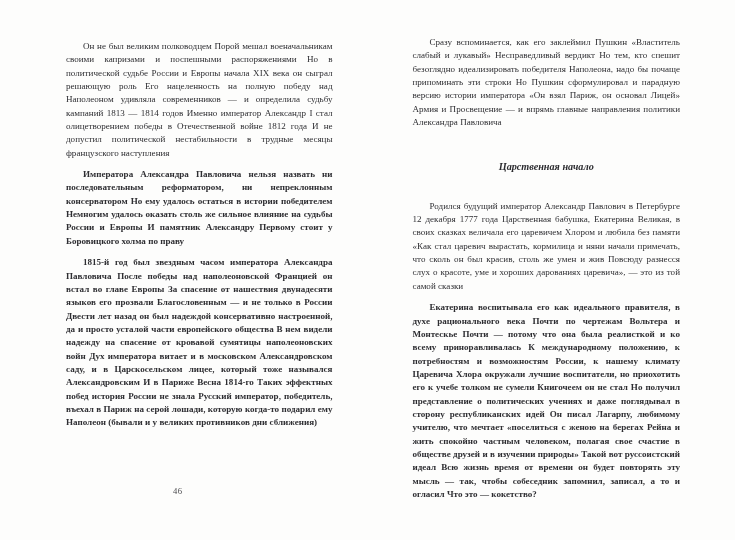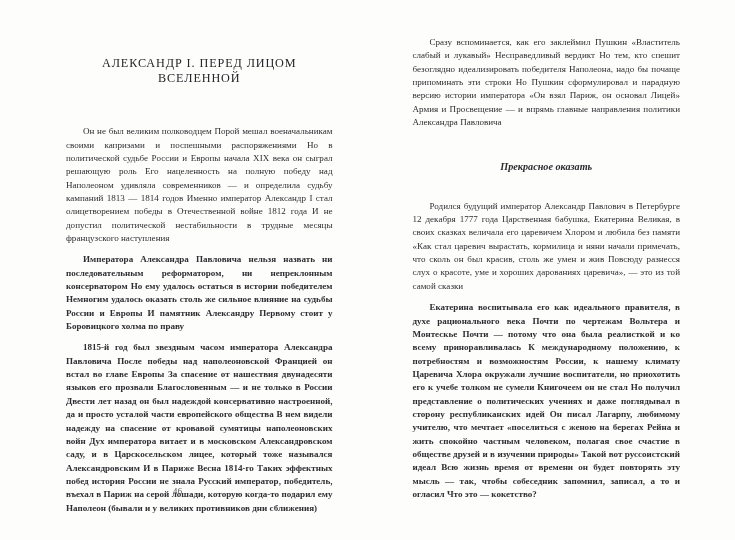--- a/index.html
+++ b/index.html
@@ -83,35 +83,34 @@
   }
   .page-left .folio  { transform: translateX(-6px); }
   .page-right .folio { transform: translateX(-11px); }
 </style>
 </head>
 <body>
 
 <div class="spread">
 
   <div class="page page-left">
-    <h1 class="chapter-title">АЛЕКСАНДР I. ПЕРЕД ЛИЦОМ ВСЕЛЕННОЙ</h1>
     <div class="title-spacer"></div>
     <div class="col-body">
       <p class="para">Он не был великим полководцем  Порой мешал военачальникам своими капризами и поспешными распоряжениями  Но в политической судьбе России и Европы начала XIX века он сыграл решающую роль  Его нацеленность на полную победу над Наполеоном удивляла современников — и определила судьбу кампаний 1813 —  1814 годов  Именно император Александр I стал олицетворением победы в Отечественной войне 1812 года  И не допустил политической нестабильности в трудные месяцы французского наступления</p>
       <p class="para">Императора Александра Павловича нельзя назвать ни последовательным реформатором, ни непреклонным консерватором  Но ему удалось остаться в истории победителем  Немногим удалось оказать столь же сильное влияние на судьбы России и Европы  И памятник Александру Первому стоит у Боровицкого холма по праву</p>
       <p class="para">1815-й год был звездным часом императора Александра Павловича  После победы над наполеоновской Францией он встал во главе Европы  За спасение от нашествия двунадесяти языков его прозвали Благословенным — и не только в России  Двести лет назад он был надеждой консервативно настроенной, да и просто усталой части европейского общества  В нем видели надежду на спасение от кровавой сумятицы наполеоновских войн  Дух императора витает и в московском Александровском саду, и в Царскосельском лицее, который тоже назывался Александровским  И в Париже  Весна 1814-го    Таких эффектных побед история России не знала  Русский император, победитель, въехал в Париж на серой лошади, которую когда-то подарил ему Наполеон (бывали и у великих противников дни сближения)</p>
     </div>
     <div class="folio">46</div>
   </div>
 
   <div class="page page-right">
     <div class="right-top-spacer"></div>
     <div class="col-body">
       <p class="para">Сразу вспоминается, как его заклеймил Пушкин  «Властитель слабый и лукавый»  Несправедливый вердикт  Но тем, кто спешит безоглядно идеализировать победителя Наполеона, надо бы почаще припоминать эти строки  Но Пушкин сформулировал и парадную версию истории императора  «Он взял Париж, он основал Лицей»  Армия и Просвещение — и впрямь главные направления политики Александра Павловича</p>
     </div>
-    <h2 class="subhead">Прекрасное оказать</h2>
+    <h2 class="subhead">Царственная начало</h2>
     <div class="col-body">
       <p class="para">Родился будущий император Александр Павлович в Петербурге 12 декабря 1777 года  Царственная бабушка, Екатерина Великая, в своих сказках величала его царевичем Хлором и любила без памяти  «Как стал царевич вырастать, кормилица и няни начали примечать, что сколь он был красив, столь же умен и жив  Повсюду разнесся слух о красоте, уме и хороших дарованиях царевича», — это из той самой сказки</p>
       <p class="para">Екатерина воспитывала его как идеального правителя, в духе рационального века  Почти по чертежам Вольтера и Монтескье  Почти — потому что она была реалисткой и ко всему приноравливалась  К международному положению, к потребностям и возможностям России, к нашему климату   Царевича Хлора окружали лучшие воспитатели, но приохотить его к учебе толком не сумели  Книгочеем он не стал  Но получил представление о политических учениях и даже поглядывал в сторону республиканских идей  Он писал Лагарпу, любимому учителю, что мечтает «поселиться с женою на берегах Рейна и жить спокойно частным человеком, полагая свое счастие в обществе друзей и в изучении природы»  Такой вот руссоистский идеал  Всю жизнь время от времени он будет повторять эту мысль — так, чтобы собеседник запомнил, записал, а то и огласил  Что это — кокетство?</p>
     </div>
   </div>
 
 </div>
 
 </body></html>

